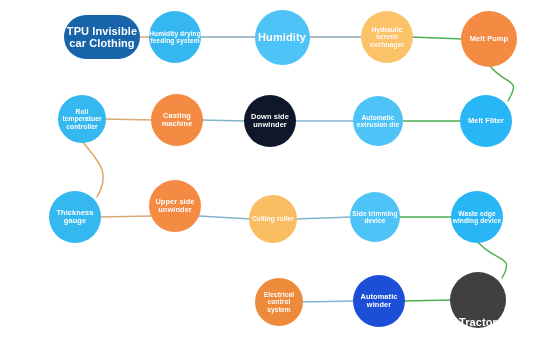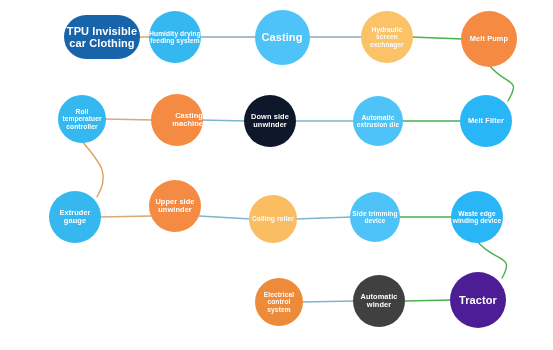--- a/index.html
+++ b/index.html
@@ -77,60 +77,60 @@
       <line x1="403" y1="301" x2="452" y2="300" stroke="#4caf50" stroke-width="1.4" stroke-linecap="round"></line>
       <line x1="301" y1="302" x2="355" y2="301" stroke="#7fb4cc" stroke-width="1.4" stroke-linecap="round"></line>
     </svg>
 <div class="node s-xl pill" style="width: 76px; height: 44px; left: 28px; top: 15px; background: rgb(24, 100, 171); margin-left: 36px;">
       <span class="label">TPU Invisible car Clothing</span>
     </div>
     <div class="node s-sm" style="width: 52px; height: 52px; left: 149px; top: 11px; background: rgb(53, 184, 240);">
       <span class="label">Humidity drying feeding system</span>
     </div>
     <div class="node s-xl" style="width: 55px; height: 55px; left: 254.5px; top: 9.5px; background: rgb(77, 195, 247);">
-      <span class="label">Casting</span>
+      <span class="label">Humidity</span>
     </div>
     <div class="node s-sm" style="width: 52px; height: 52px; left: 361px; top: 11px; background: rgb(251, 194, 104);">
       <span class="label">Hydraulic screen exchnager</span>
     </div>
     <div class="node s-md" style="width: 52px; height: 52px; left: 460px; top: 95px; background: rgb(41, 182, 246);">
       <span class="label">Melt Filter</span>
     </div>
     <div class="node s-md" style="width: 56px; height: 56px; left: 461px; top: 11px; background: rgb(245, 138, 66);">
       <span class="label">Melt Pump</span>
     </div>
     <div class="node s-sm" style="width: 50px; height: 50px; left: 353px; top: 96px; background: rgb(77, 195, 247);">
       <span class="label">Automatic extrusion die</span>
     </div>
     <div class="node s-md" style="width: 52px; height: 52px; left: 244px; top: 95px; background: #0f172a;">
       <span class="label">Down side unwinder</span>
     </div>
-    <div class="node s-md" style="width: 52px; height: 52px; left: 151px; top: 94px; background: rgb(245, 138, 66); text-align: right;">
+    <div class="node s-md" style="width: 52px; height: 52px; left: 151px; top: 94px; background: rgb(245, 138, 66);">
       <span class="label">Casting machine</span>
     </div>
     <div class="node s-sm" style="width: 48px; height: 48px; left: 58px; top: 95px; background: rgb(53, 184, 240);">
       <span class="label">Roll temperatuer controller</span>
     </div>
     <div class="node s-md" style="width: 52px; height: 52px; left: 49px; top: 191px; background: rgb(53, 184, 240);">
-      <span class="label">Extruder gauge</span>
+      <span class="label">Thickness gauge</span>
     </div>
     <div class="node s-md" style="width: 52px; height: 52px; left: 149px; top: 180px; background: rgb(245, 138, 66);">
       <span class="label">Upper side unwinder</span>
     </div>
     <div class="node s-sm" style="width: 48px; height: 48px; left: 249px; top: 195px; background: rgb(251, 189, 98);">
       <span class="label">Colling roller</span>
     </div>
     <div class="node s-sm" style="width: 50px; height: 50px; left: 350px; top: 192px; background: rgb(77, 195, 247);">
       <span class="label">Side trimming device</span>
     </div>
     <div class="node s-sm" style="width: 52px; height: 52px; left: 451px; top: 191px; background: rgb(41, 182, 246);">
       <span class="label">Waste edge winding device</span>
     </div>
-    <div class="node s-xl" style="width: 56px; height: 56px; left: 450px; top: 272px; background: #4c1d95;">
+    <div class="node s-xl" style="width: 56px; height: 56px; left: 450px; top: 272px; background: #404040; align-items: flex-end;">
       <span class="label">Tractor</span>
     </div>
-    <div class="node s-md" style="width: 52px; height: 52px; left: 353px; top: 275px; background: #404040;">
+    <div class="node s-md" style="width: 52px; height: 52px; left: 353px; top: 275px; background: #1d4ed8;">
       <span class="label">Automatic winder</span>
     </div>
     <div class="node s-sm" style="width: 48px; height: 48px; left: 255px; top: 278px; background: rgb(238, 139, 58);">
       <span class="label">Electrical control system</span>
     </div>
   </div>
 
 </body></html>

